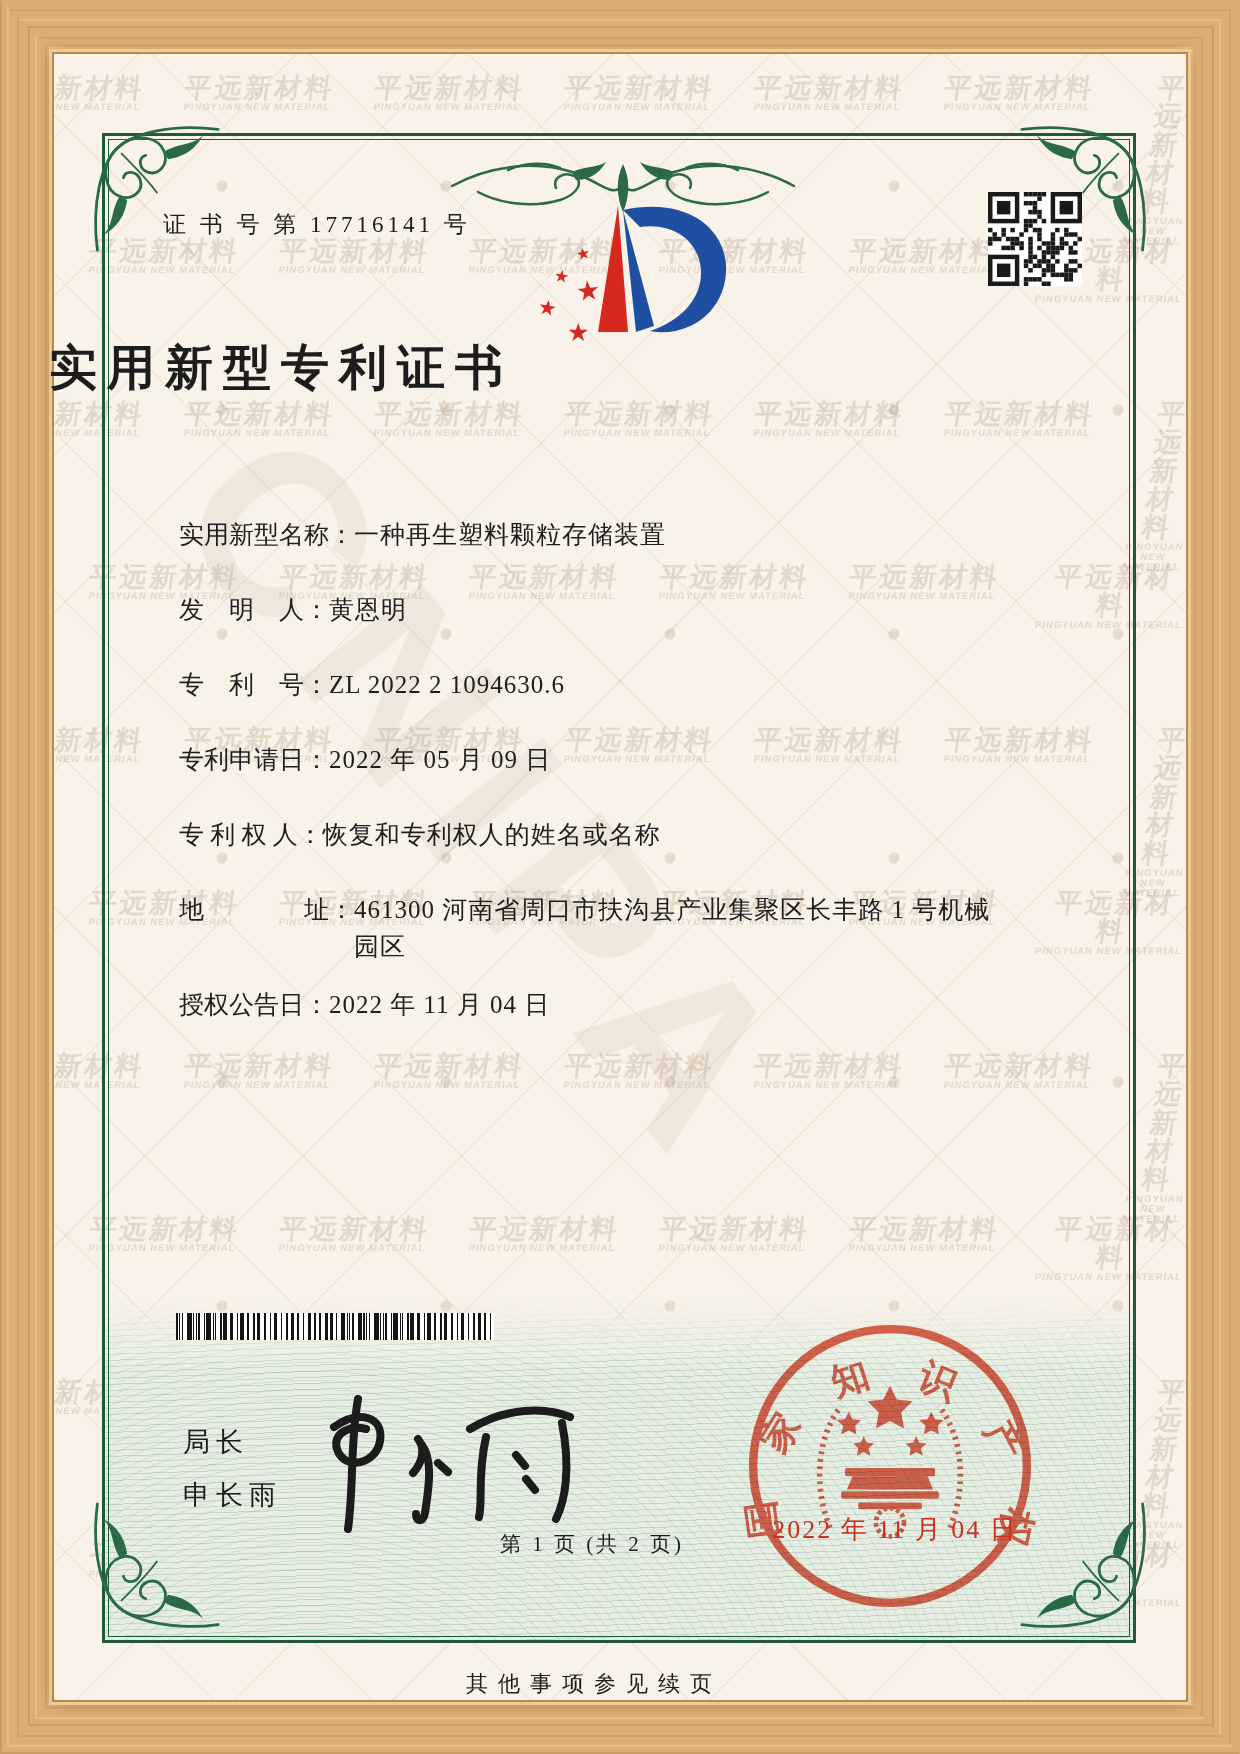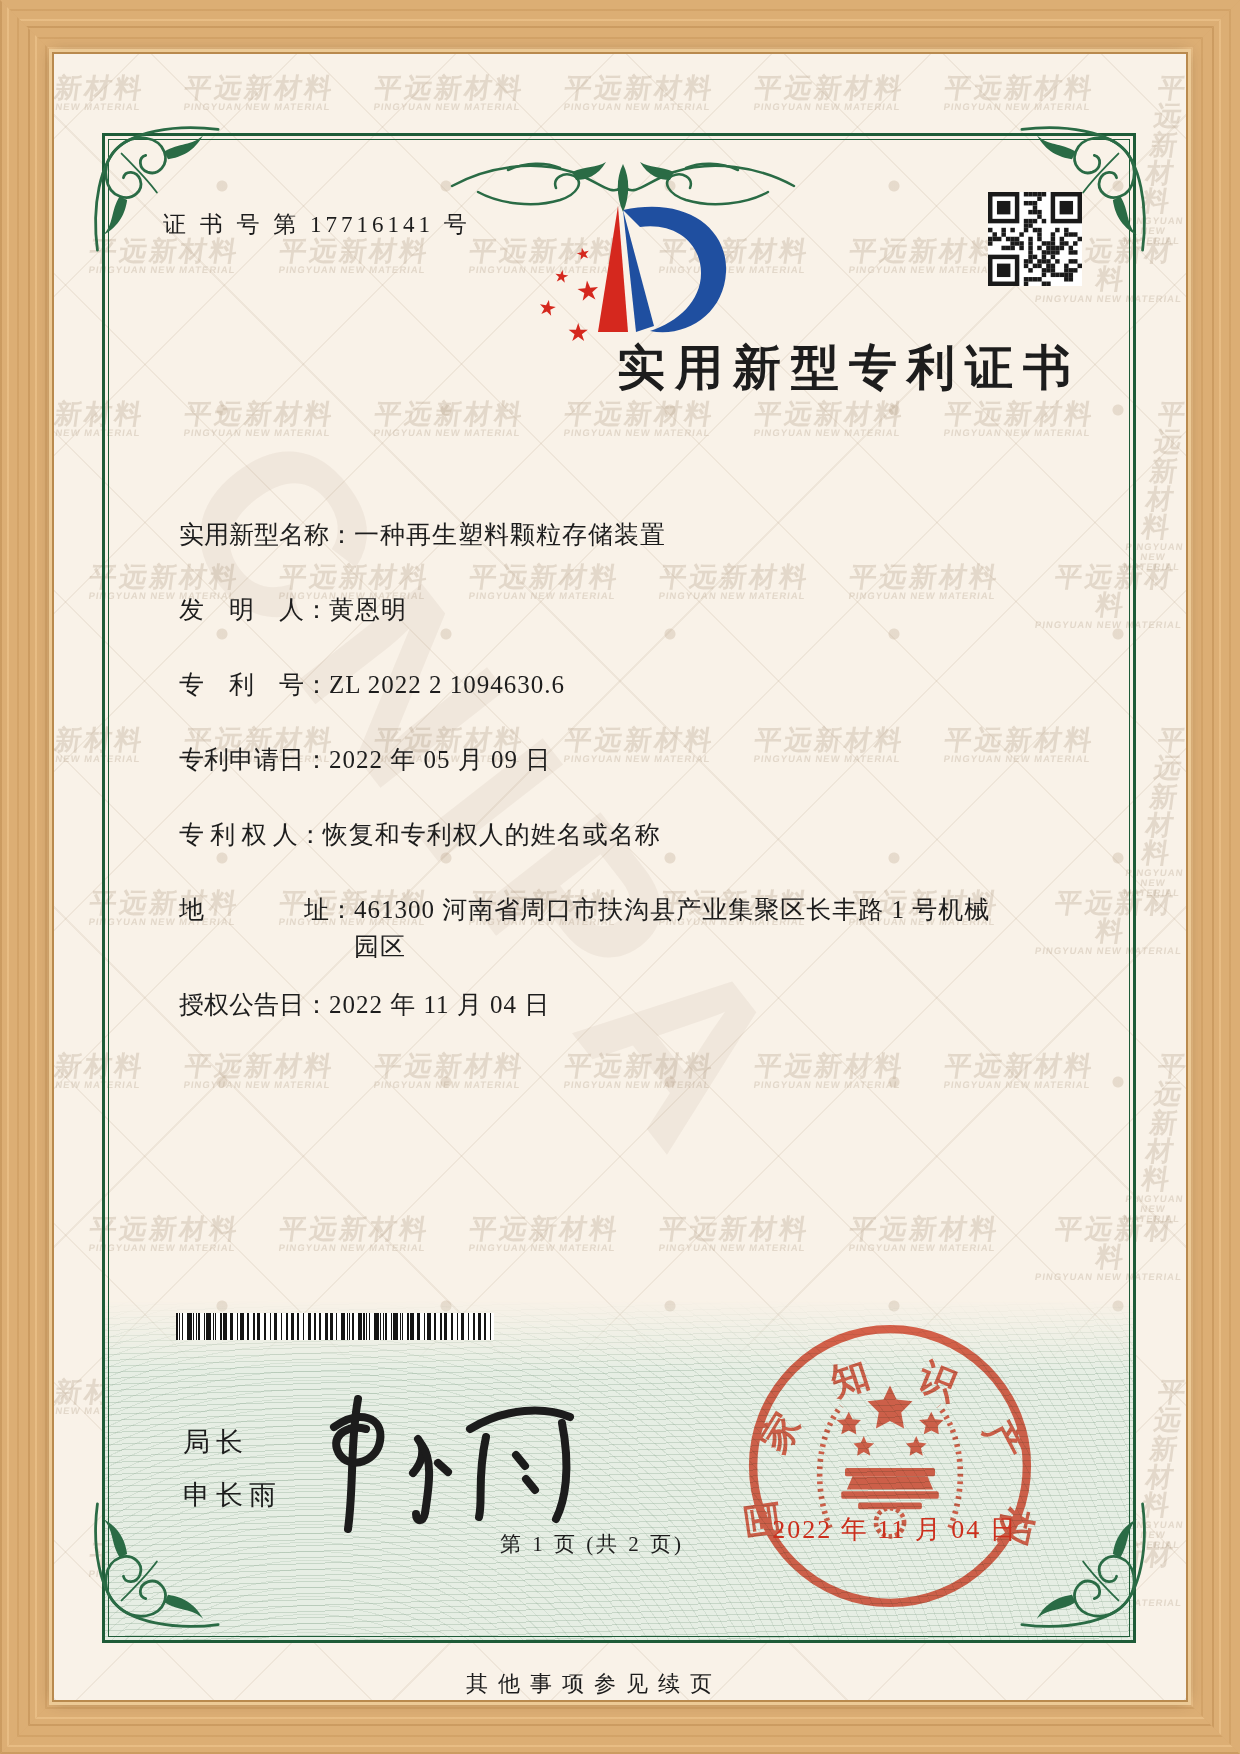--- a/index.html
+++ b/index.html
@@ -60,21 +60,21 @@
   .fl-br{right:36px;top:1448px;transform:scale(-1,-1);}
   .fl-bl{left:36px;top:1448px;transform:scaleY(-1);}
   .ornament-top{position:absolute;left:394px;top:98px;width:350px;height:72px;color:var(--green-soft);pointer-events:none;}
   
   .cert-no{position:absolute;left:163px;top:196px;font-size:23px;letter-spacing:4px;margin-top:13px;}
   .logo{position:absolute;left:470px;top:180px;width:280px;height:158px;}
   .logo svg{position:absolute;left:0;top:0;}
   .star{position:absolute;color:var(--logo-red);line-height:1;}
   .qr{position:absolute;left:988px;top:192px;width:94px;height:94px;background:#fff;}
   .qr svg{display:block;}
-  .title{position:absolute;left:104px;top:336px;width:1032px;text-align:right;transform:translateX(-55px);
+  .title{position:absolute;left:104px;top:336px;width:1032px;text-align:left;transform:translateX(-55px);
     font-size:48px;font-weight:bold;letter-spacing:10px;}
   
   .fields{position:absolute;left:163px;top:0;width:915px;font-size:25px;}
   .frow{position:absolute;left:0;width:915px;line-height:37px;}
   .f-label{white-space:pre;margin-left:16px;}
   .f-value{letter-spacing:1px;}
   .addr-val{display:inline-block;width:660px;vertical-align:top;}
   .pair2{position:absolute;left:478px;top:0;white-space:nowrap;}
   .paras{position:absolute;left:163px;top:1022px;width:914px;font-size:25px;line-height:49px;text-align:justify;}
   .paras p{text-indent:2em;}

